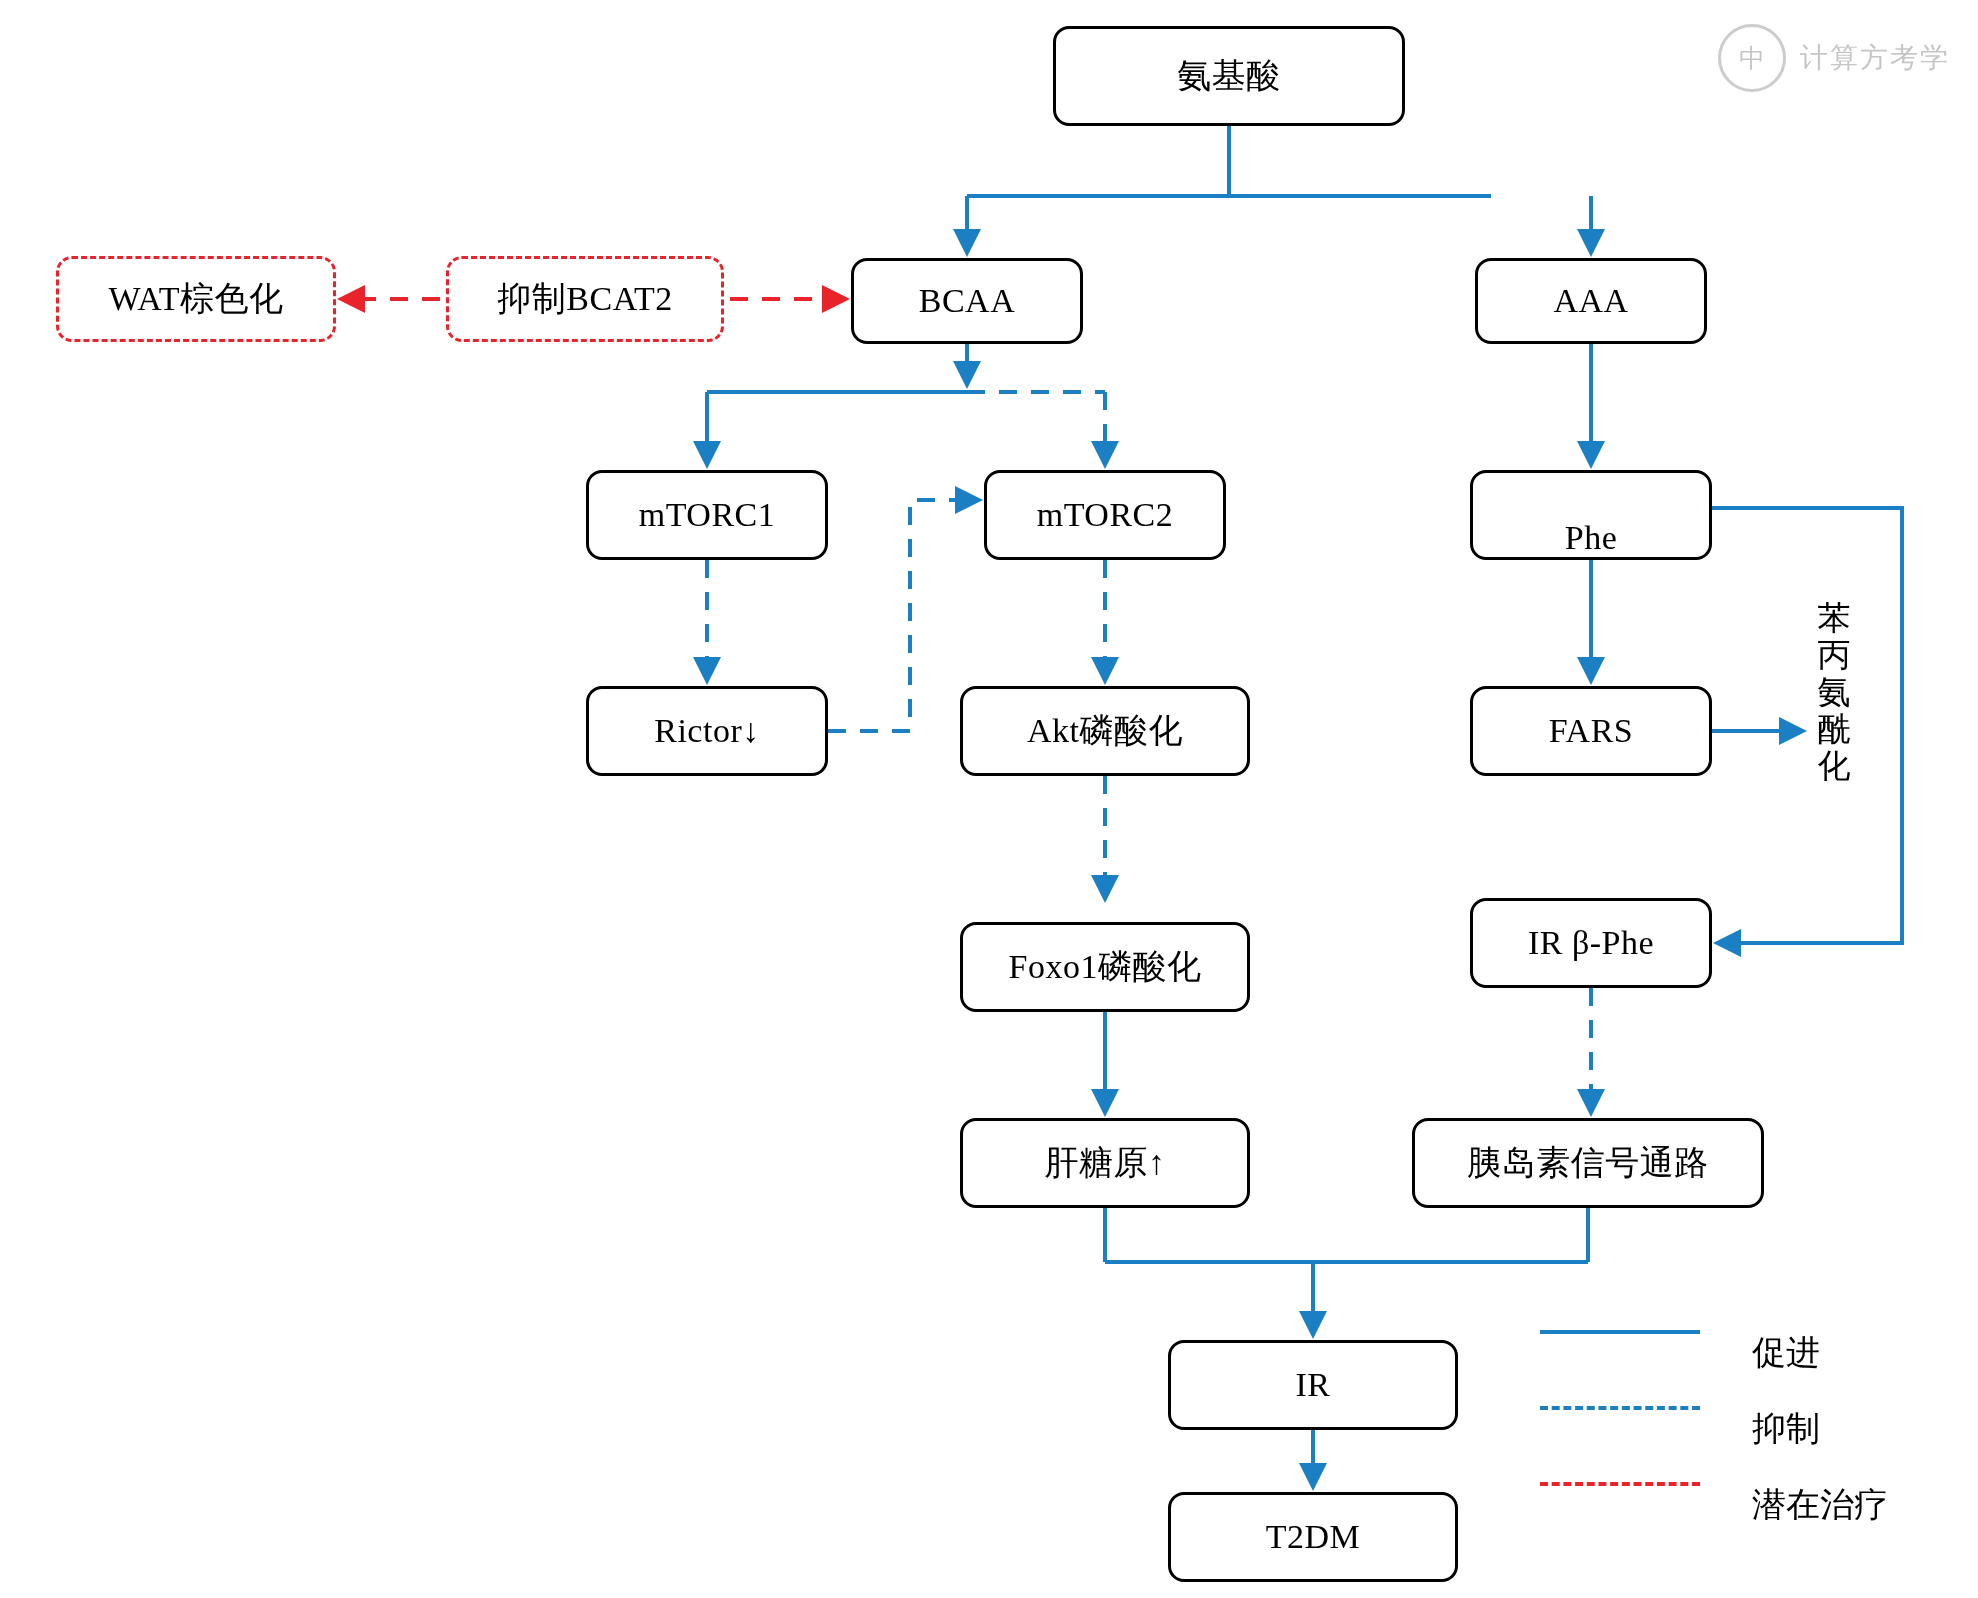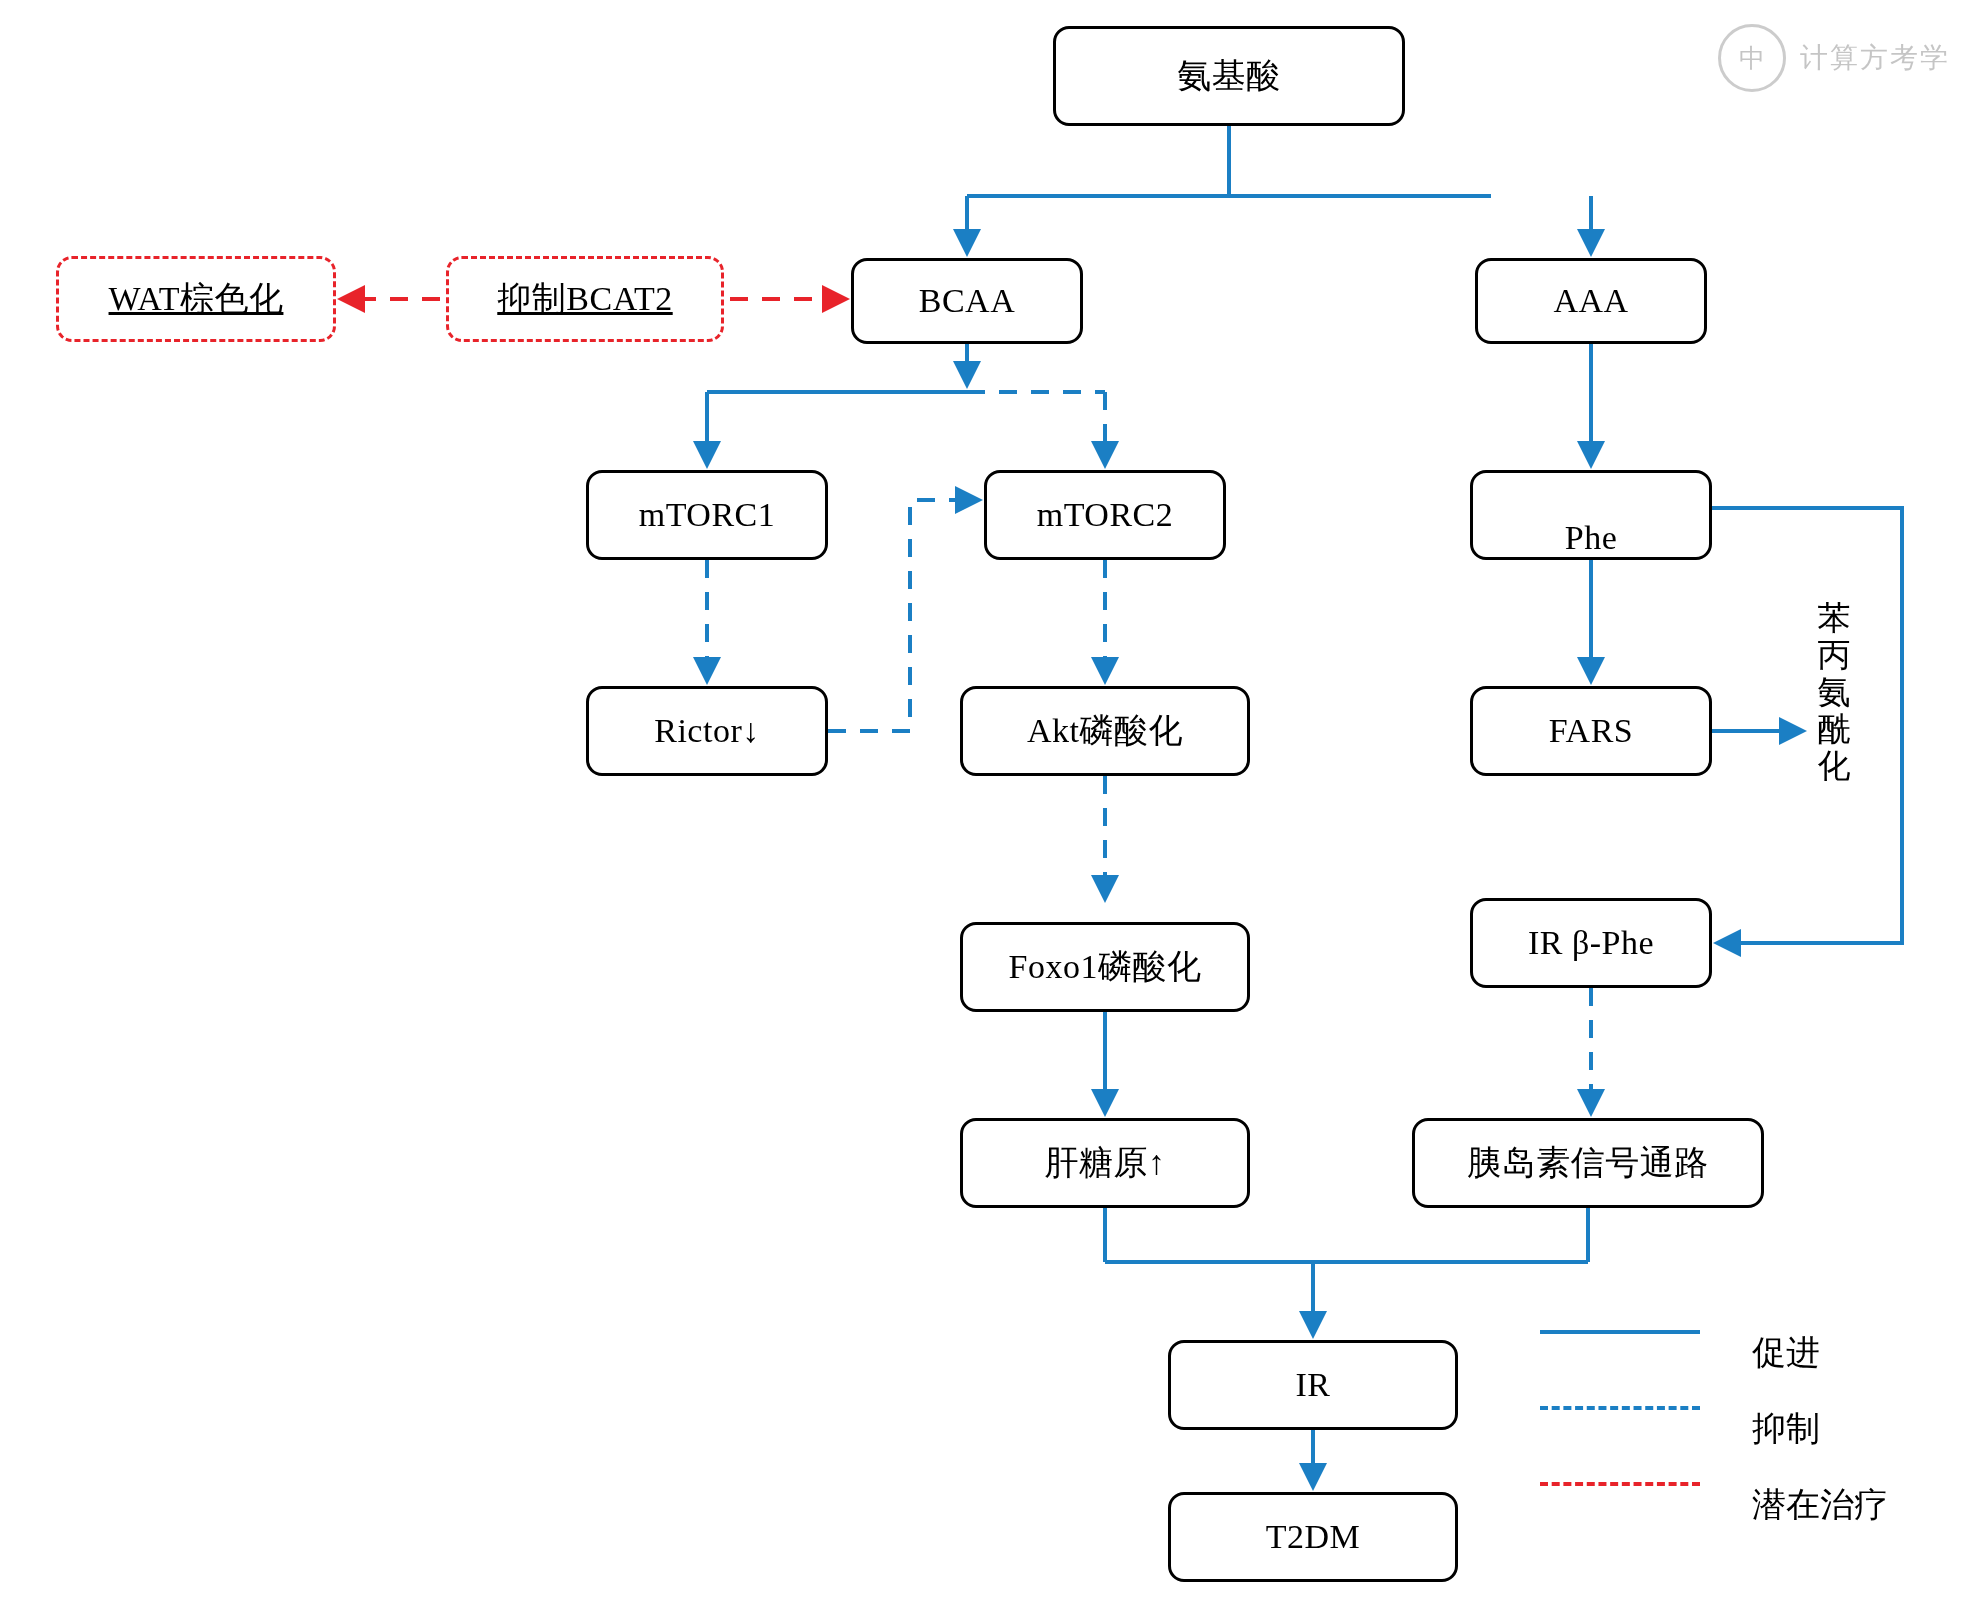--- a/index.html
+++ b/index.html
@@ -182,25 +182,25 @@
   </div>
 
   <div class="node" style="left:851px;top:258px;width:232px;height:86px;">
     <span>BCAA</span>
   </div>
 
   <div class="node" style="left:1475px;top:258px;width:232px;height:86px;">
     <span>AAA</span>
   </div>
 
-  <div class="node dashed-red" style="left:56px;top:256px;width:280px;height:86px;text-decoration:underline;">
+  <div class="node dashed-red" style="left:56px;top:256px;width:280px;height:86px;">
     <span>WAT棕色化</span>
   </div>
 
-  <div class="node dashed-red" style="left:446px;top:256px;width:278px;height:86px;text-decoration:underline;">
+  <div class="node dashed-red" style="left:446px;top:256px;width:278px;height:86px;">
     <span>抑制BCAT2</span>
   </div>
 
   <div class="node" style="left:586px;top:470px;width:242px;height:90px;">
     <span>mTORC1</span>
   </div>
 
   <div class="node" style="left:984px;top:470px;width:242px;height:90px;">
     <span>mTORC2</span>
   </div>

